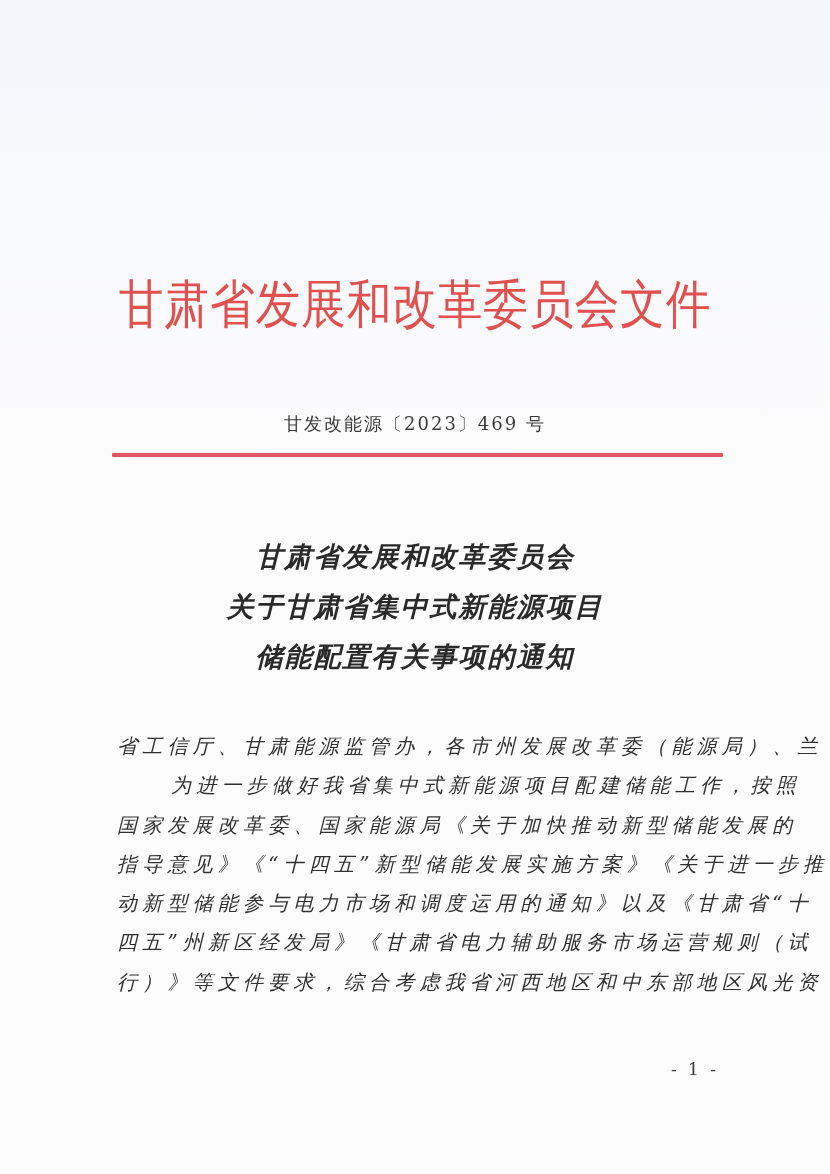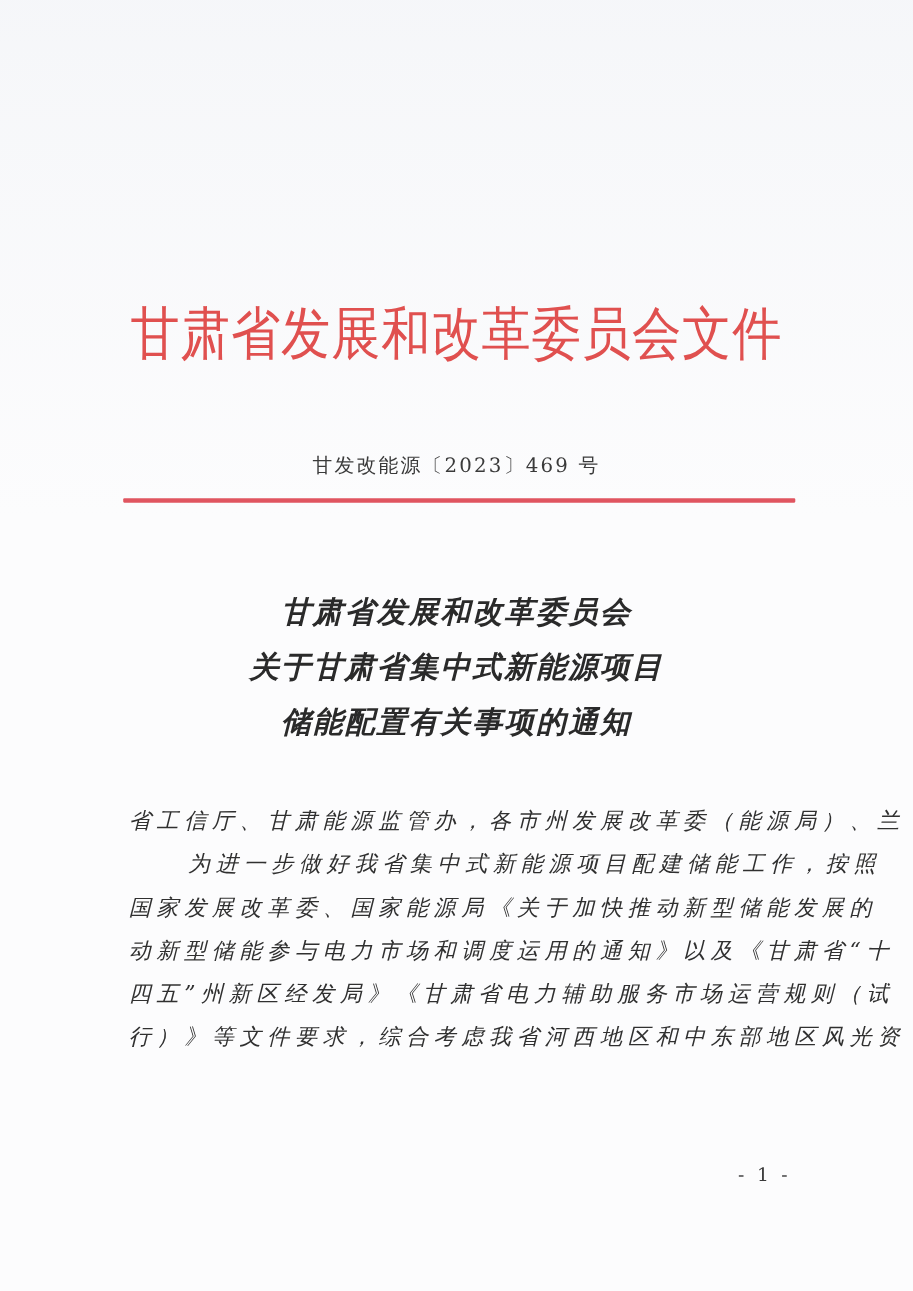--- a/index.html
+++ b/index.html
@@ -120,20 +120,21 @@
   <div class="title-block">
     <span class="title-line">甘肃省发展和改革委员会</span>
     <span class="title-line">关于甘肃省集中式新能源项目</span>
     <span class="title-line">储能配置有关事项的通知</span>
   </div>
 
   <div class="body-text">
     <span class="body-line">省工信厅、甘肃能源监管办，各市州发展改革委（能源局）、兰</span>
     <span class="body-line indent">为进一步做好我省集中式新能源项目配建储能工作，按照</span>
     <span class="body-line">国家发展改革委、国家能源局《关于加快推动新型储能发展的</span>
+    <span class="body-line">指导意见》《“十四五”新型储能发展实施方案》《关于进一步推</span>
     <span class="body-line">动新型储能参与电力市场和调度运用的通知》以及《甘肃省“十</span>
     <span class="body-line">四五”州新区经发局》《甘肃省电力辅助服务市场运营规则（试</span>
     <span class="body-line">行）》等文件要求，综合考虑我省河西地区和中东部地区风光资</span>
   </div>
 
   <div class="page-number">- 1 -</div>
 
 </div>
 
 </body></html>

